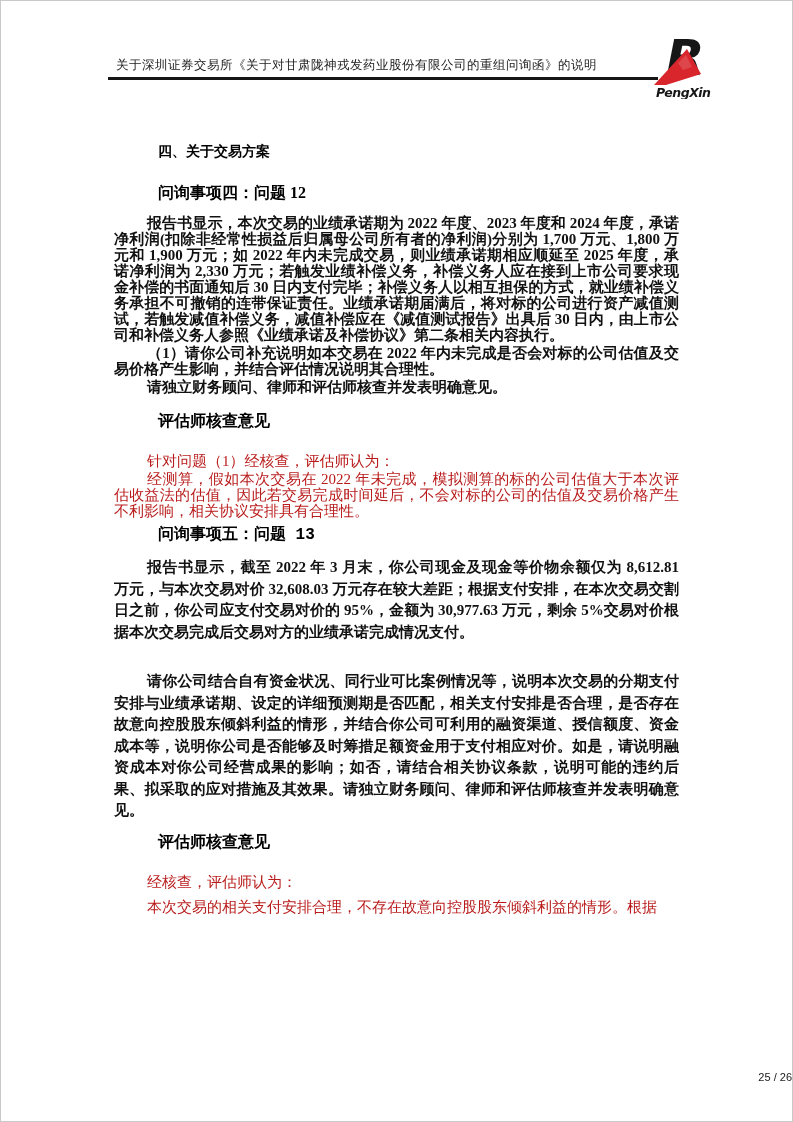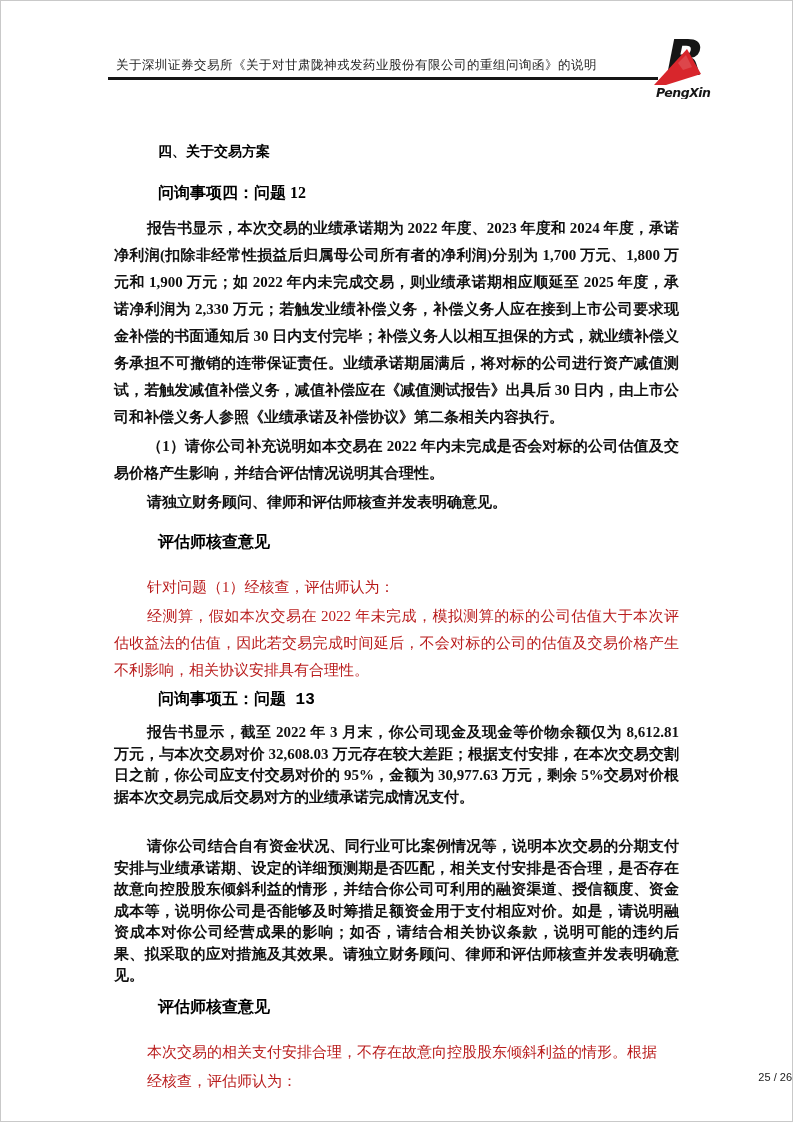--- a/index.html
+++ b/index.html
@@ -65,21 +65,21 @@
     margin: 0 0 12px 44px; color: #000;
   }
   .h-review {
     font-size: 16px; font-weight: bold; line-height: 20px;
     margin: 16px 0 22px 44px; color: #000;
   }
 
   p.q, p.a {
     margin: 0 0 2px 0;
     font-size: 15px;
-    line-height: 27px;
+    line-height: 16px;
     text-align: justify;
     text-indent: 33px;
     color: #111;
   }
   p.q { font-weight: 600; }
   p.a { font-weight: normal; color: #b91c1c; }
   p.tight { line-height: 21.5px; margin-bottom: 28px; }
   p.last-q { margin-bottom: 0; }
 
   
@@ -127,20 +127,20 @@
     <p class="a">针对问题（1）经核查，评估师认为：</p>
     <p class="a" style="margin-bottom:0;">经测算，假如本次交易在 2022 年未完成，模拟测算的标的公司估值大于本次评估收益法的估值，因此若交易完成时间延后，不会对标的公司的估值及交易价格产生不利影响，相关协议安排具有合理性。</p>
 
     <div class="h-item" style="margin-top:6px;font-family:Liberation Mono, monospace;">问询事项五：问题 13</div>
 
     <p class="q tight">报告书显示，截至 2022 年 3 月末，你公司现金及现金等价物余额仅为 8,612.81 万元，与本次交易对价 32,608.03 万元存在较大差距；根据支付安排，在本次交易交割日之前，你公司应支付交易对价的 95%，金额为 30,977.63 万元，剩余 5%交易对价根据本次交易完成后交易对方的业绩承诺完成情况支付。</p>
     <p class="q tight last-q">请你公司结合自有资金状况、同行业可比案例情况等，说明本次交易的分期支付安排与业绩承诺期、设定的详细预测期是否匹配，相关支付安排是否合理，是否存在故意向控股股东倾斜利益的情形，并结合你公司可利用的融资渠道、授信额度、资金成本等，说明你公司是否能够及时筹措足额资金用于支付相应对价。如是，请说明融资成本对你公司经营成果的影响；如否，请结合相关协议条款，说明可能的违约后果、拟采取的应对措施及其效果。请独立财务顾问、律师和评估师核查并发表明确意见。</p>
 
     <div class="h-review" style="margin-top:10px;">评估师核查意见</div>
 
+    <p class="a" style="margin-bottom:9px;">经核查，评估师认为：</p>
     <p class="a">本次交易的相关支付安排合理，不存在故意向控股股东倾斜利益的情形。根据</p>
-    <p class="a" style="margin-bottom:9px;">经核查，评估师认为：</p>
 
   </main>
 
   <footer class="footer">25 / 26</footer>
 
 </div>
 
 </body></html>

